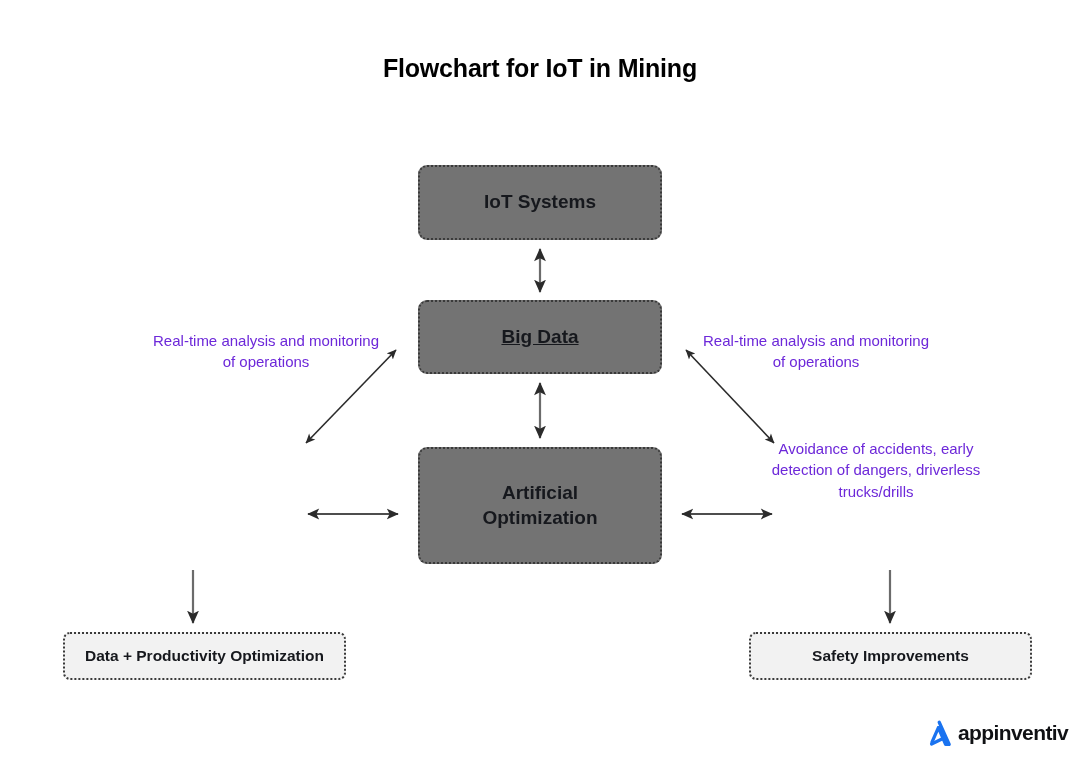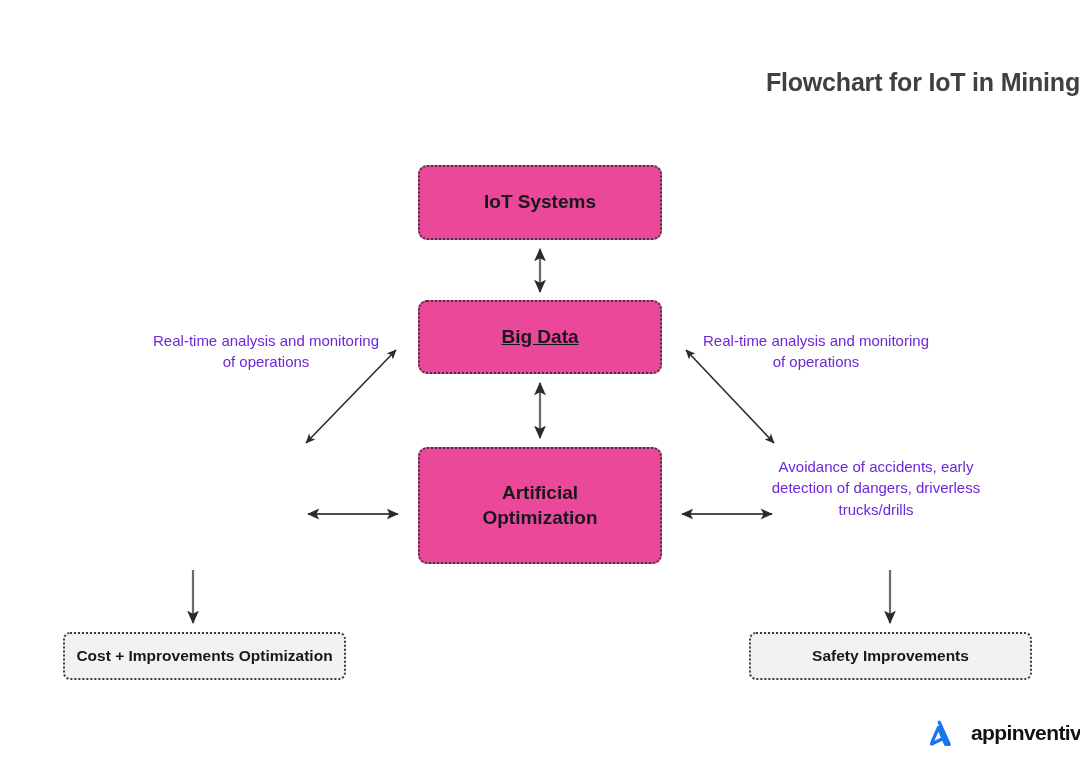--- a/index.html
+++ b/index.html
@@ -28,43 +28,42 @@
     width: 1080px;
     height: 773px;
     pointer-events: none;
   }
 
   .page-title {
     position: absolute;
     left: 0;
     top: 54px;
     width: 1080px;
-    text-align: right;
+    text-align: center;
     font-size: 25px;
     font-weight: bold;
     letter-spacing: -0.2px;
-    color: #404040;
-    margin-top: 14px;
+    color: #000000;
   }
 
   .node {
     position: absolute;
     box-sizing: border-box;
     border: 2px dotted #3a3a3a;
     border-radius: 9px;
     display: flex;
     align-items: center;
     justify-content: center;
     text-align: center;
     font-weight: bold;
     color: #16181d;
     line-height: 1.28;
   }
   .node.primary {
-    background: #ec4899;
+    background: #737373;
     font-size: 19px;
   }
   .node.outcome {
     background: #f2f2f2;
     font-size: 15.5px;
     border-radius: 7px;
   }
 
   #node-iot-systems   { left: 418px; top: 165px; width: 244px; height: 75px; }
   #node-big-data      { left: 418px; top: 300px; width: 244px; height: 74px; text-decoration: underline; }
@@ -75,29 +74,29 @@
   .edge-label {
     position: absolute;
     text-align: center;
     font-size: 15px;
     line-height: 1.42;
     color: #6d28d9;
   }
   #label-left-upper  { left: 150px; top: 330px; width: 232px; }
   #label-right-upper { left: 700px; top: 330px; width: 232px; }
   #label-left-lower  { left: 96px;  top: 463px; width: 224px; }
-  #label-right-lower { left: 762px; top: 456px; width: 228px; }
+  #label-right-lower { left: 762px; top: 438px; width: 228px; }
 
   .logo {
     position: absolute;
     left: 924px;
     top: 718px;
     display: flex;
     align-items: center;
-    gap: 17px;
+    gap: 4px;
   }
   .logo-mark { display: block; }
   .logo-text {
     font-size: 21px;
     font-weight: bold;
     letter-spacing: -0.6px;
     color: #101114;
   }
 </style>
 </head>
@@ -143,21 +142,21 @@
   </div>
 
   <div id="node-ai" class="node primary">
     <span>
       <span>Artificial</span><br>
       <span>Optimization</span>
     </span>
   </div>
 
   <div id="node-cost" class="node outcome">
-    <span>Cost + Improvements Optimization</span>
+    <span>Data + Productivity Optimization</span>
   </div>
 
   <div id="node-safety" class="node outcome">
     <span>Safety Improvements</span>
   </div>
 
   <div id="label-left-upper" class="edge-label">Real-time analysis and monitoring of operations</div>
 
   <div id="label-right-upper" class="edge-label">Real-time analysis and monitoring of operations</div>
 

